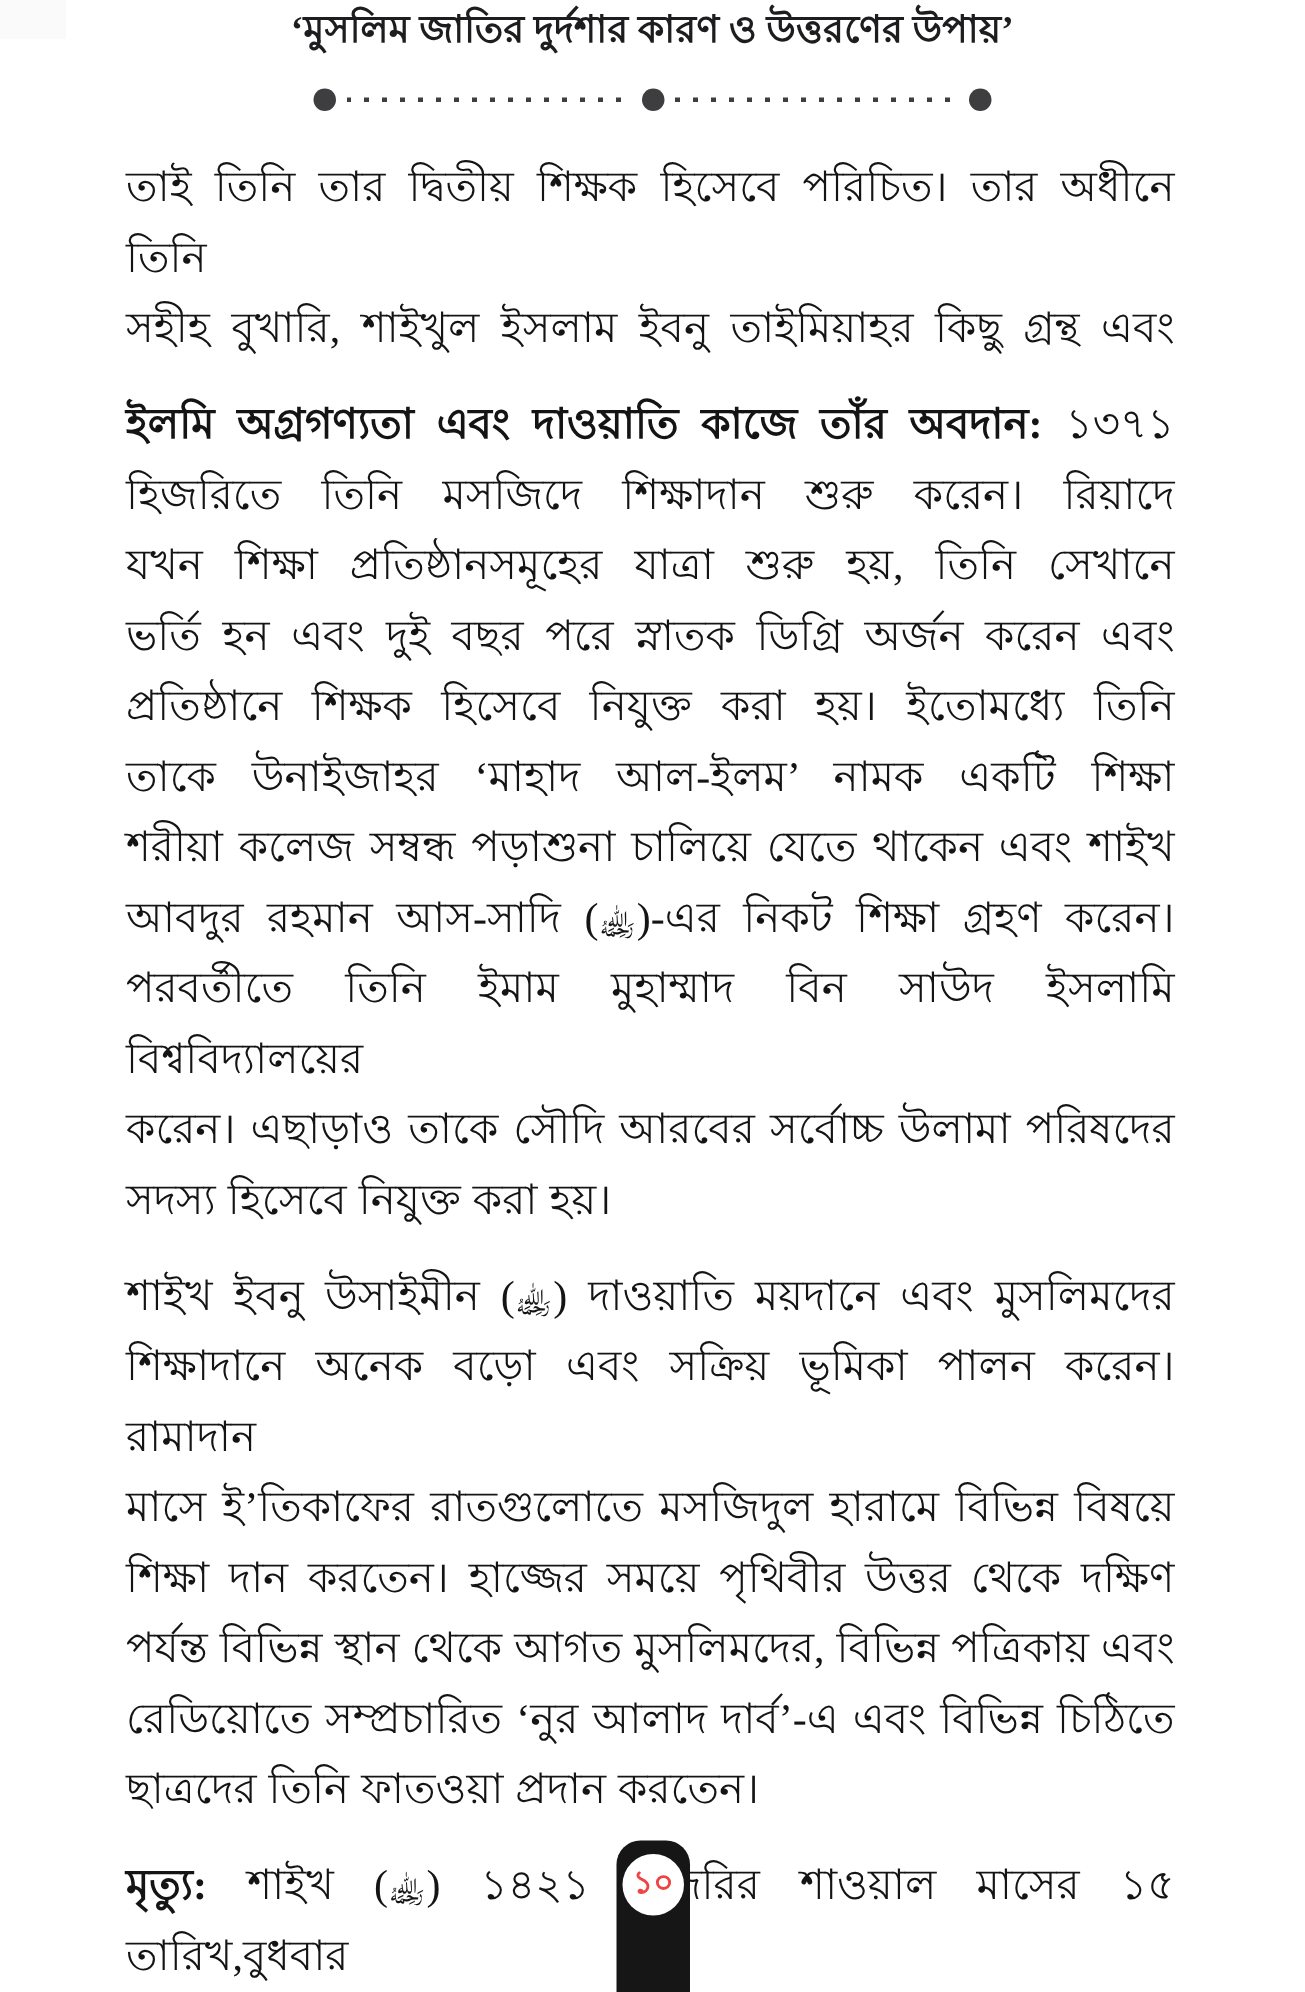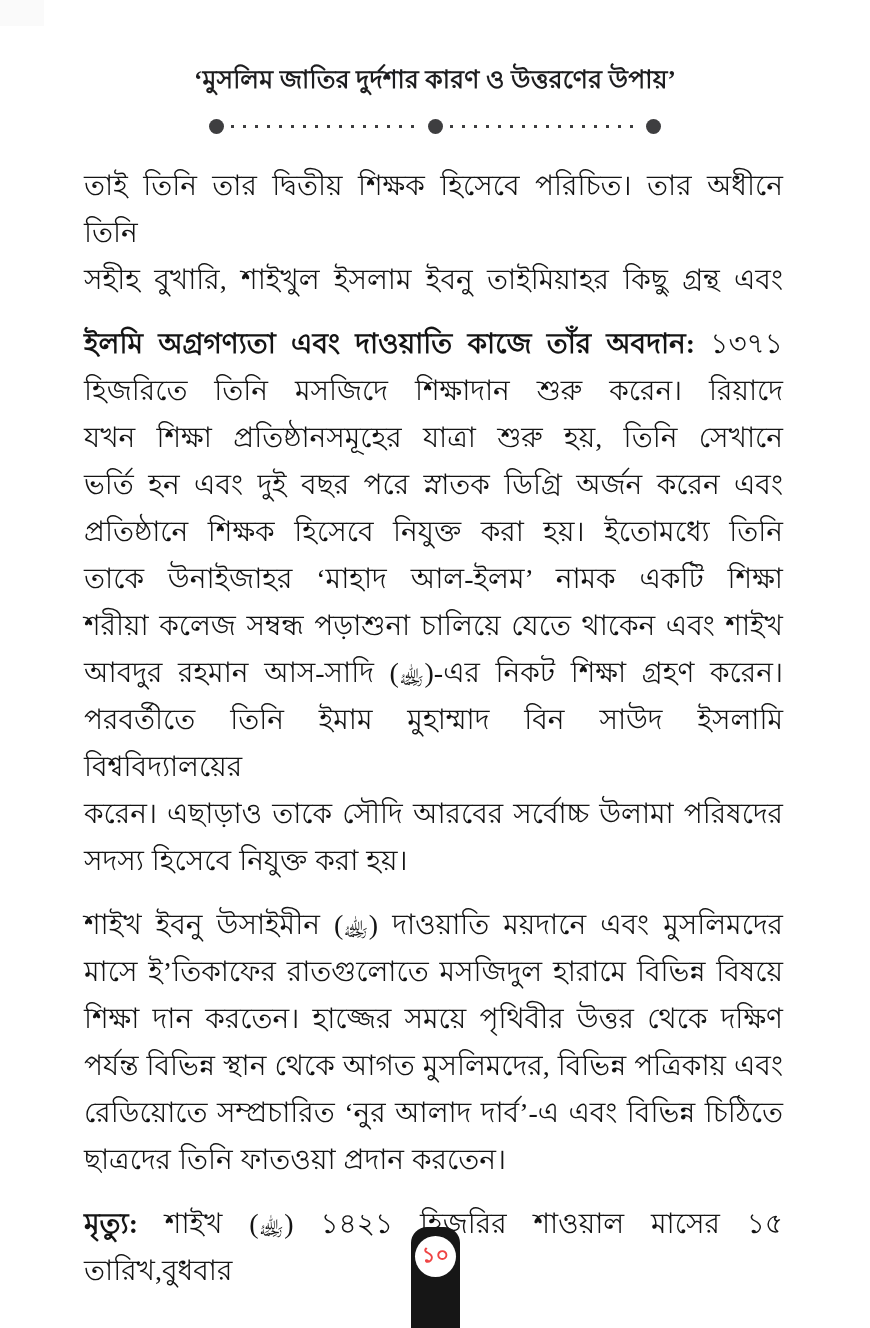--- a/index.html
+++ b/index.html
@@ -10,21 +10,21 @@
     background:var(--page-bg,#ffffff);
     overflow:hidden;
     font-family:"Liberation Serif","DejaVu Serif",serif;
     color:var(--text-color,#141414);
   }
   .scan-artifact {
     position:absolute; top:0; left:0;
     width:44px; height:26px;
     background:#fafafa;
   }
-  .page-header { padding-top:60px; }
+  .page-header { }
   .book-title {
     text-align:center;
     font-size:25px;
     font-weight:600;
     color:var(--title-color,#1d1d1f);
     letter-spacing:0.2px;
   }
   .ornament {
     display:flex; align-items:center;
     width:452px;
@@ -104,20 +104,21 @@
         <div class="line"><span class="seg">প্রতিষ্ঠানে শিক্ষক হিসেবে নিযুক্ত করা হয়। ইতোমধ্যে তিনি</span></div>
         <div class="line"><span class="seg">তাকে উনাইজাহর ‘মাহাদ আল-ইলম’ নামক একটি শিক্ষা</span></div>
         <div class="line"><span class="seg">শরীয়া কলেজ সম্বন্ধ পড়াশুনা চালিয়ে যেতে থাকেন এবং শাইখ</span></div>
         <div class="line"><span class="seg">আবদুর রহমান আস-সাদি (﵀)-এর নিকট শিক্ষা গ্রহণ করেন।</span></div>
         <div class="line"><span class="seg">পরবর্তীতে তিনি ইমাম মুহাম্মাদ বিন সাউদ ইসলামি বিশ্ববিদ্যালয়ের</span></div>
         <div class="line"><span class="seg">করেন। এছাড়াও তাকে সৌদি আরবের সর্বোচ্চ উলামা পরিষদের</span></div>
         <div class="line no-full"><span class="seg">সদস্য হিসেবে নিযুক্ত করা হয়।</span></div>
       </div>
       <div class="para">
         <div class="line"><span class="seg">শাইখ ইবনু উসাইমীন (﵀) দাওয়াতি ময়দানে এবং মুসলিমদের</span></div>
+        <div class="line"><span class="seg">শিক্ষাদানে অনেক বড়ো এবং সক্রিয় ভূমিকা পালন করেন। রামাদান</span></div>
         <div class="line"><span class="seg">মাসে ই’তিকাফের রাতগুলোতে মসজিদুল হারামে বিভিন্ন বিষয়ে</span></div>
         <div class="line"><span class="seg">শিক্ষা দান করতেন। হাজ্জের সময়ে পৃথিবীর উত্তর থেকে দক্ষিণ</span></div>
         <div class="line"><span class="seg">পর্যন্ত বিভিন্ন স্থান থেকে আগত মুসলিমদের, বিভিন্ন পত্রিকায় এবং</span></div>
         <div class="line"><span class="seg">রেডিয়োতে সম্প্রচারিত ‘নুর আলাদ দার্ব’-এ এবং বিভিন্ন চিঠিতে</span></div>
         <div class="line no-full"><span class="seg">ছাত্রদের তিনি ফাতওয়া প্রদান করতেন।</span></div>
       </div>
       <div class="para">
         <div class="line"><span class="seg-bold">মৃত্যু: </span><span class="seg">শাইখ (﵀) ১৪২১ হিজরির শাওয়াল মাসের ১৫ তারিখ,বুধবার</span></div>
       </div>
     </div>

